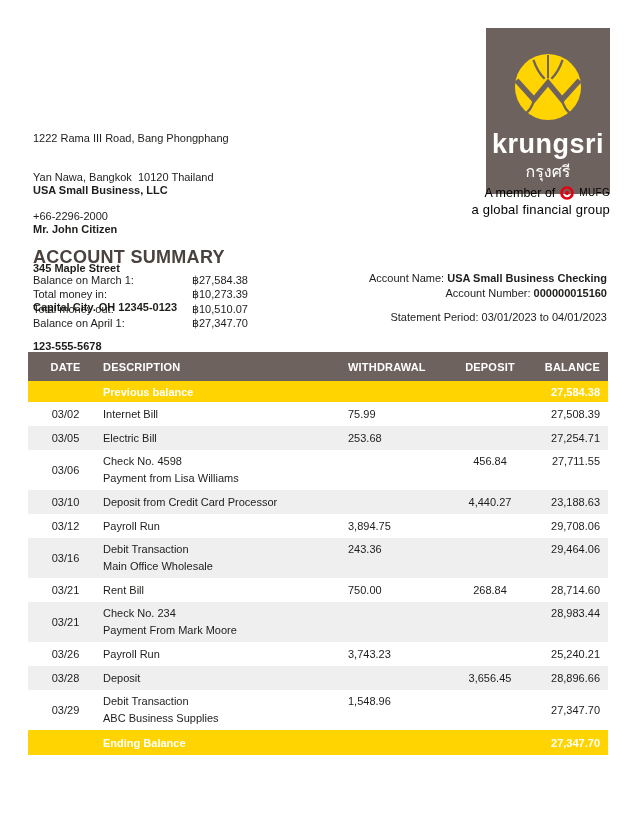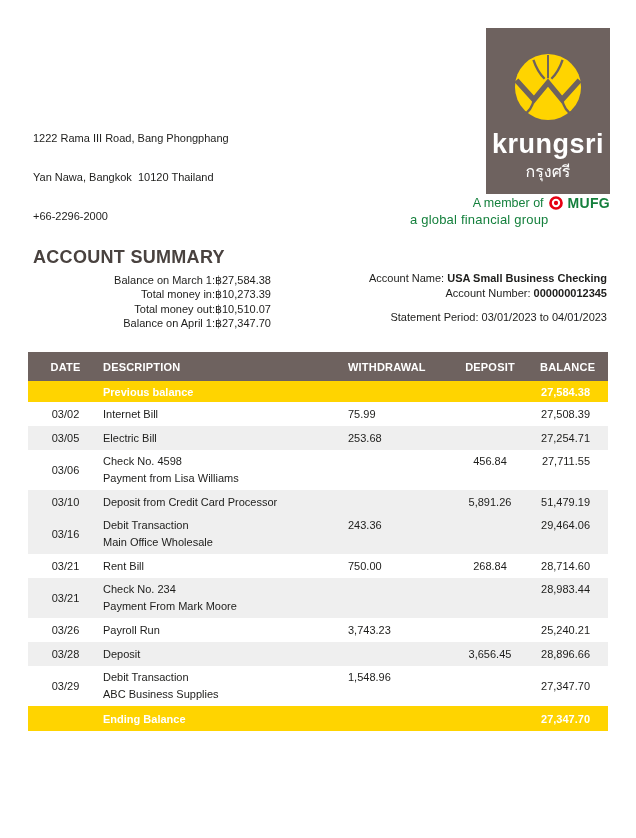--- a/index.html
+++ b/index.html
@@ -9,52 +9,52 @@
   *{margin:0;padding:0;box-sizing:border-box;}
   body{background:#fff;font-family:"Liberation Sans","DejaVu Sans",sans-serif;color:var(--text);}
   .page{position:relative;width:636px;height:838px;background:#fff;overflow:hidden;}
 
   
   .logo-box{position:absolute;left:486px;top:28px;width:124px;height:166px;
     background:var(--brand-taupe);display:flex;flex-direction:column;align-items:center;}
   .lotus{margin-top:24px;display:block;}
   .brand-latin{color:#ffffff;font-size:27px;font-weight:bold;letter-spacing:.5px;line-height:1;margin-top:9px;}
   .brand-thai{color:#fff;font-size:16px;line-height:1.2;margin-top:4px;font-family:"DejaVu Sans","Liberation Sans",sans-serif;text-align:center;}
-  .member-block{position:absolute;right:26px;top:195px;width:200px;color:#15803d;}
+  .member-block{position:absolute;right:26px;top:185px;width:200px;text-align:right;color:#000000;}
   .member-line1{font-size:12.5px;line-height:14px;display:flex;justify-content:flex-end;align-items:center;gap:4px;}
-  .mufg-word{font-weight:bold;font-size:14px;letter-spacing:.3px;}
+  .mufg-word{font-weight:normal;font-size:10px;letter-spacing:.3px;}
   .member-line2{font-size:13px;line-height:15px;letter-spacing:.2px;margin-top:1px;}
 
   
   .sender{position:absolute;left:33px;top:106px;font-size:11px;line-height:13px;white-space:pre;}
   .recipient{position:absolute;left:33px;top:158px;font-size:11px;line-height:13px;font-weight:bold;white-space:pre;}
 
   
   .summary-title{position:absolute;left:33px;top:247px;font-size:18px;font-weight:bold;
     color:#49423F;letter-spacing:.3px;}
   .summary-list{position:absolute;left:33px;top:273px;width:300px;}
   .summary-row{display:flex;font-size:11px;line-height:14.4px;}
-  .summary-label{width:182px;text-align:right;}
+  .summary-label{width:159px;}
   .summary-value{flex:1;}
   .account-info{position:absolute;right:29px;top:271px;text-align:right;font-size:11px;line-height:15px;}
   .account-info b{font-weight:bold;}
   .period-line{margin-top:9px;}
 
   
   .txn{position:absolute;left:28px;top:352px;width:580px;border-collapse:collapse;table-layout:fixed;}
   .txn col.col-date{width:75px;} .txn col.col-desc{width:245px;} .txn col.col-wd{width:92px;}
   .txn col.col-dep{width:100px;} .txn col.col-bal{width:68px;}
   .txn th{background:var(--brand-taupe);color:#fff;font-size:11px;font-weight:bold;
     height:29px;letter-spacing:.2px;padding:0;}
   .txn td{font-size:11px;height:24px;padding:0;vertical-align:middle;background:#fff;}
   th.c-date,td.c-date{text-align:center;}
   th.c-desc,td.c-desc{text-align:left;}
   th.c-wd,td.c-wd{text-align:left;}
   th.c-dep,td.c-dep{text-align:center;}
-  th.c-bal,td.c-bal{text-align:right;padding-right:18px;}
+  th.c-bal,td.c-bal{text-align:right;padding-right:8px;}
   tr.alt td{background:var(--row-alt);}
   tr.dbl td{height:40px;vertical-align:top;padding-top:5px;}
   tr.dbl td.c-date{vertical-align:middle;padding-top:0;text-align:center;}
   tr.dbl td.vmid{vertical-align:middle;padding-top:0;}
   .desc-note{margin-top:5px;}
   tr.hl td{background:var(--brand-yellow);color:var(--highlight-text);font-weight:bold;height:21px;}
   tr.hl-end td{height:25px;}
 </style>
 </head>
 <body>
@@ -86,20 +86,27 @@
     </div>
     <div class="member-line2">a global financial group</div>
   </div>
 
   <div class="sender">
     <div>1222 Rama III Road, Bang Phongphang</div>
     <div>Yan Nawa, Bangkok  10120 Thailand</div>
     <div>+66-2296-2000</div>
   </div>
 
+  <div class="recipient">
+    <div>USA Small Business, LLC</div>
+    <div>Mr. John Citizen</div>
+    <div>345 Maple Street</div>
+    <div>Capital City. OH 12345-0123</div>
+    <div>123-555-5678</div>
+  </div>
 
   <div class="summary-title">ACCOUNT SUMMARY</div>
   <div class="summary-list" id="summary-rows">
       <div class="summary-row">
         <span class="summary-label">Balance on March 1:</span>
         <span class="summary-value">฿27,584.38</span>
       </div>
       <div class="summary-row">
         <span class="summary-label">Total money in:</span>
         <span class="summary-value">฿10,273.39</span>
@@ -114,21 +121,21 @@
       </div>
     </div>
 
   <div class="account-info">
     <div>
       <span>Account Name:</span>
       <b>USA Small Business Checking</b>
     </div>
     <div>
       <span>Account Number:</span>
-      <b>000000012345</b>
+      <b>000000015160</b>
     </div>
     <div class="period-line">
       <span>Statement Period:</span>
       <span>03/01/2023 to 04/01/2023</span>
     </div>
   </div>
 
   <table class="txn">
     <colgroup>
       <col class="col-date">
@@ -183,22 +190,31 @@
           <td class="c-wd"></td>
           <td class="c-dep">456.84</td>
           <td class="c-bal">27,711.55</td>
         </tr>
         <tr class="alt">
           <td class="c-date">03/10</td>
           <td class="c-desc">
             <div class="desc-main">Deposit from Credit Card Processor</div>
           </td>
           <td class="c-wd"></td>
-          <td class="c-dep">5,891.26</td>
-          <td class="c-bal">51,479.19</td>
+          <td class="c-dep">4,440.27</td>
+          <td class="c-bal">23,188.63</td>
+        </tr>
+        <tr>
+          <td class="c-date">03/12</td>
+          <td class="c-desc">
+            <div class="desc-main">Payroll Run</div>
+          </td>
+          <td class="c-wd">3,894.75</td>
+          <td class="c-dep"></td>
+          <td class="c-bal">29,708.06</td>
         </tr>
         <tr class="alt dbl">
           <td class="c-date">03/16</td>
           <td class="c-desc">
             <div class="desc-main">Debit Transaction</div>
             <div class="desc-note">Main Office Wholesale</div>
           </td>
           <td class="c-wd">243.36</td>
           <td class="c-dep"></td>
           <td class="c-bal">29,464.06</td>

